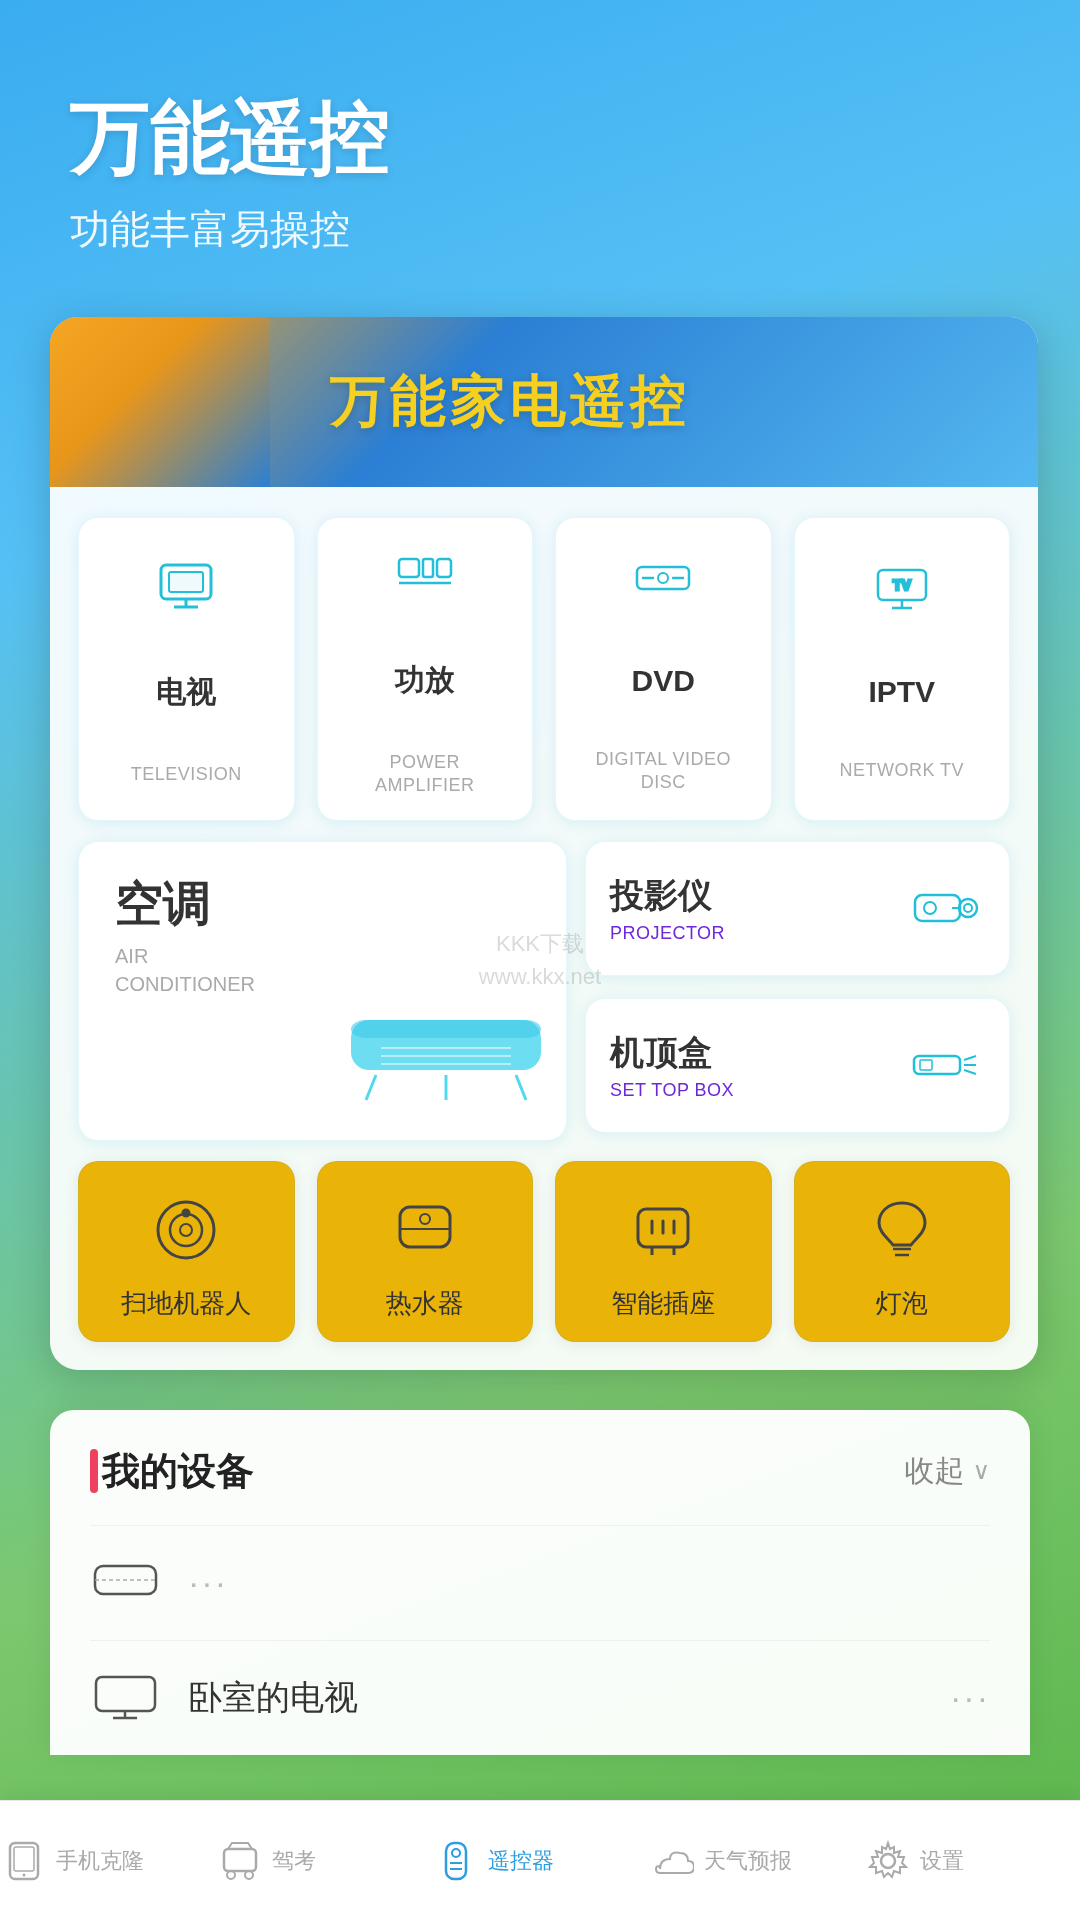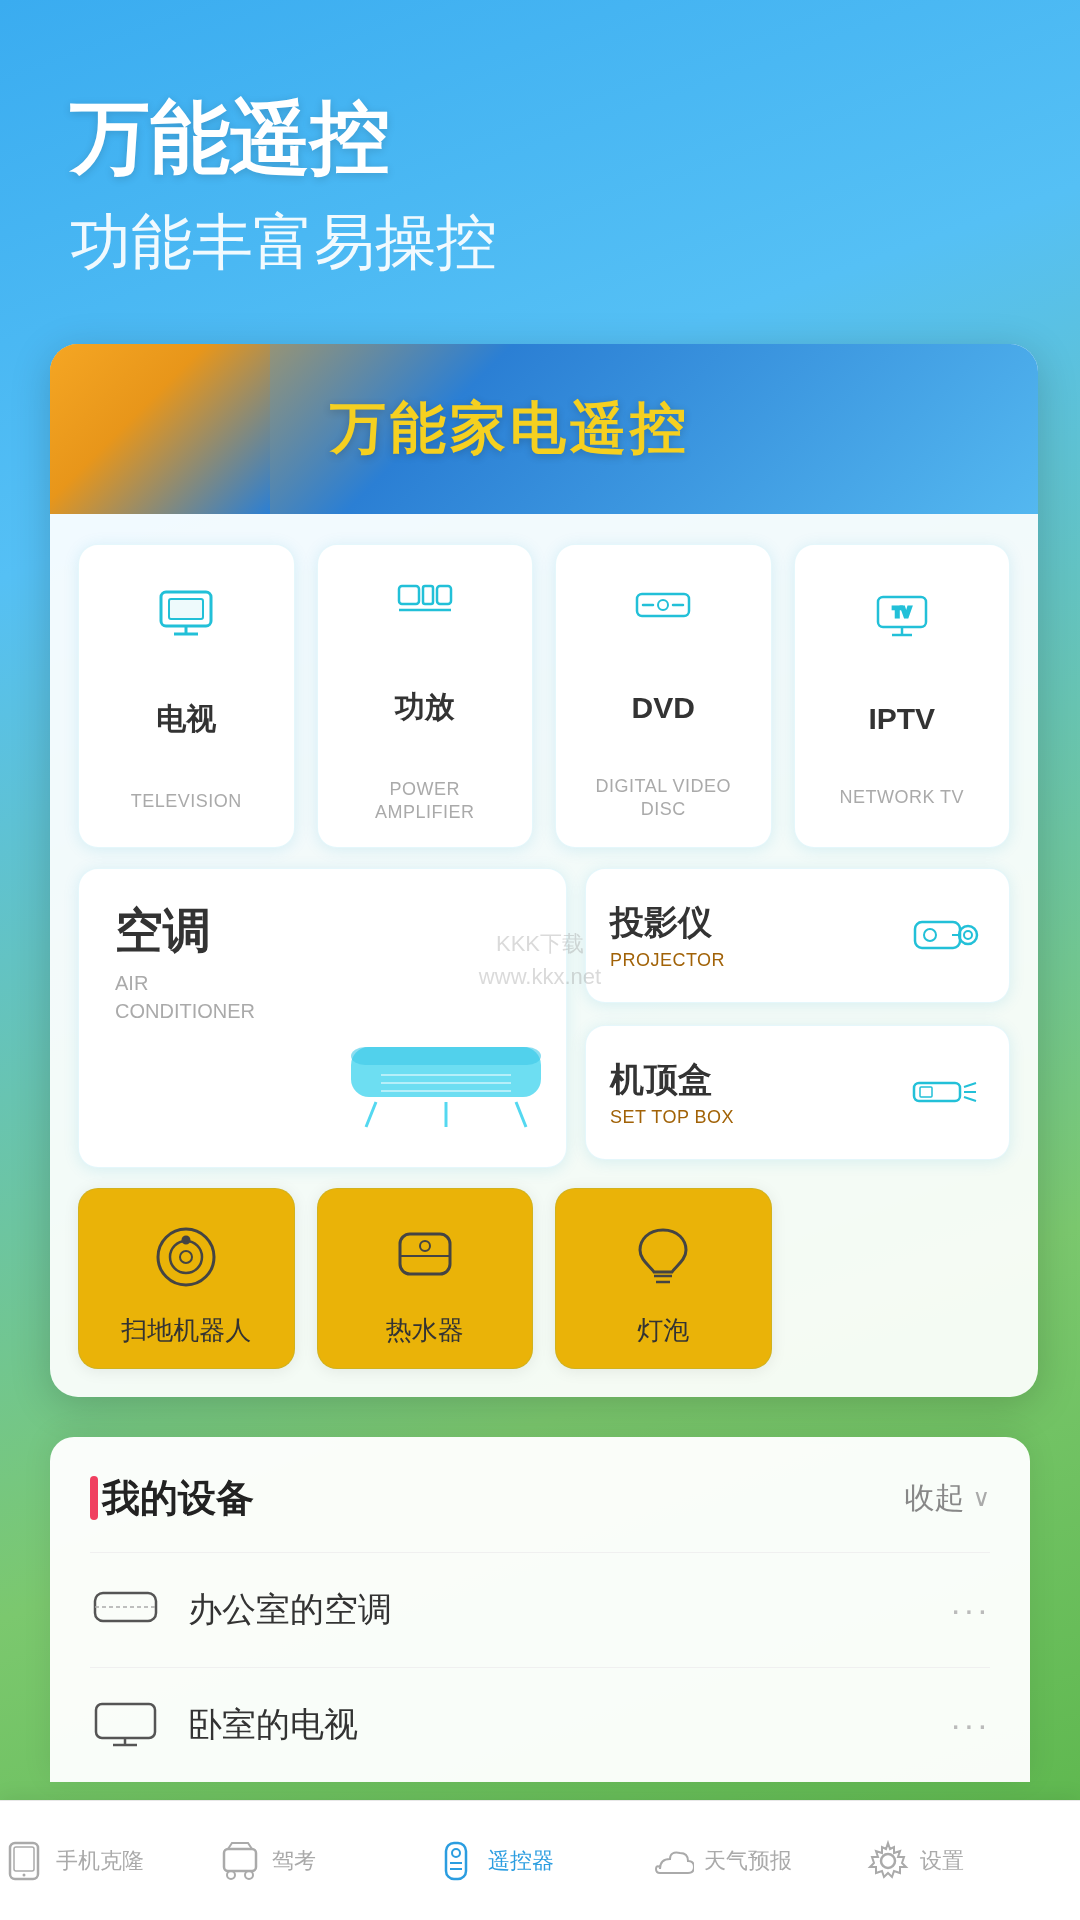--- a/index.html
+++ b/index.html
@@ -18,21 +18,21 @@
       padding: 90px 70px 60px 70px;
     }
     .header-title {
       font-size: 80px;
       font-weight: 700;
       color: #fff;
       line-height: 1.2;
       text-shadow: 0 2px 8px rgba(0,0,0,0.15);
     }
     .header-subtitle {
-      font-size: 61px;
+      font-size: 40px;
       color: rgba(255,255,255,0.92);
       margin-top: 16px;
       font-weight: 400;
     }
 
     
     .main-card {
       margin: 0 42px 40px 50px;
       background: rgba(255,255,255,0.92);
       border-radius: 28px;
@@ -179,21 +179,21 @@
       min-height: 135px;
     }
     .right-item-text .item-zh {
       font-size: 34px;
       font-weight: 600;
       color: #333;
       margin-bottom: 4px;
     }
     .right-item-text .item-en {
       font-size: 18px;
-      color: #a16207;
+      color: #6d28d9;
       letter-spacing: 0.5px;
     }
     .right-item-icon {
       width: 80px;
       height: 60px;
       display: flex;
       align-items: center;
       justify-content: center;
     }
     .right-item-icon svg {
@@ -547,20 +547,33 @@
         <div class="small-icon">
           <svg viewBox="0 0 70 70">
               <rect x="10" y="12" width="50" height="40" rx="10" stroke="#444" stroke-width="3"></rect>
               <line x1="10" y1="34" x2="60" y2="34" stroke="#444" stroke-width="2"></line>
               <circle cx="35" cy="24" r="5" stroke="#444" stroke-width="2"></circle>
             </svg>
         </div>
         <div class="small-name">热水器</div>
       </div>
 
+      <div class="small-item">
+        <div class="small-icon">
+          <svg viewBox="0 0 70 70">
+              <rect x="10" y="14" width="50" height="38" rx="8" stroke="#444" stroke-width="3"></rect>
+              <line x1="24" y1="26" x2="24" y2="38" stroke="#444" stroke-width="3" stroke-linecap="round"></line>
+              <line x1="35" y1="26" x2="35" y2="38" stroke="#444" stroke-width="3" stroke-linecap="round"></line>
+              <line x1="46" y1="26" x2="46" y2="38" stroke="#444" stroke-width="3" stroke-linecap="round"></line>
+              <line x1="24" y1="52" x2="24" y2="60" stroke="#444" stroke-width="3"></line>
+              <line x1="46" y1="52" x2="46" y2="60" stroke="#444" stroke-width="3"></line>
+            </svg>
+        </div>
+        <div class="small-name">智能插座</div>
+      </div>
 
       <div class="small-item">
         <div class="small-icon">
           <svg viewBox="0 0 70 70">
               <path d="M35 8 C20 8 12 18 12 28 C12 38 22 44 26 50 L44 50 C48 44 58 38 58 28 C58 18 50 8 35 8Z" stroke="#444" stroke-width="3" fill="none"></path>
               <line x1="26" y1="54" x2="44" y2="54" stroke="#444" stroke-width="2.5"></line>
               <line x1="28" y1="60" x2="42" y2="60" stroke="#444" stroke-width="2.5"></line>
               <line x1="35" y1="50" x2="35" y2="64" stroke="#444" stroke-width="0" fill="none"></line>
             </svg>
         </div>
@@ -582,21 +595,20 @@
       </div>
     </div>
 
     <div class="device-list-item">
       <div class="device-list-icon">
         <svg viewBox="0 0 65 45">
             <rect x="2" y="6" width="61" height="28" rx="8" stroke="#555" stroke-width="2.5"></rect>
             <line x1="2" y1="20" x2="63" y2="20" stroke="#aaa" stroke-width="1.5" stroke-dasharray="4,3"></line>
           </svg>
       </div>
-      <div class="device-list-name">办公室的空调</div>
       <div class="device-list-more">···</div>
     </div>
 
     <div class="device-list-item">
       <div class="device-list-icon">
         <svg viewBox="0 0 65 45">
             <rect x="3" y="2" width="59" height="34" rx="6" stroke="#555" stroke-width="2.5"></rect>
             <line x1="32" y1="36" x2="32" y2="43" stroke="#555" stroke-width="2.5"></line>
             <line x1="20" y1="43" x2="44" y2="43" stroke="#555" stroke-width="2.5"></line>
           </svg>

